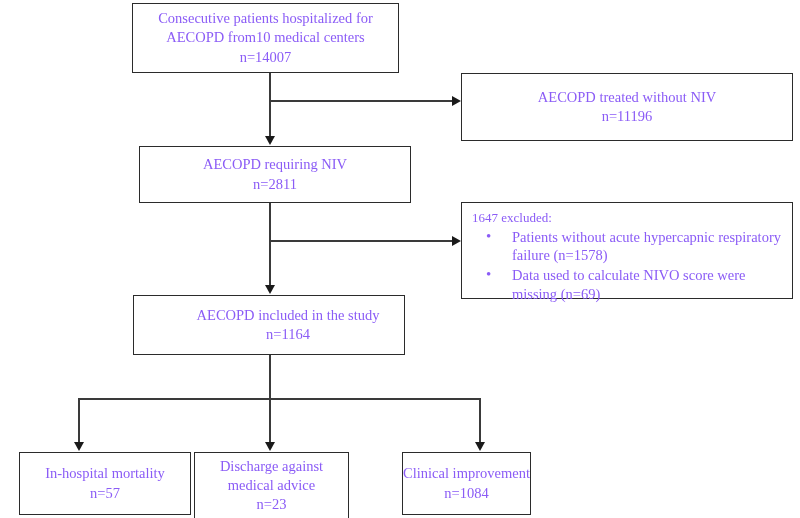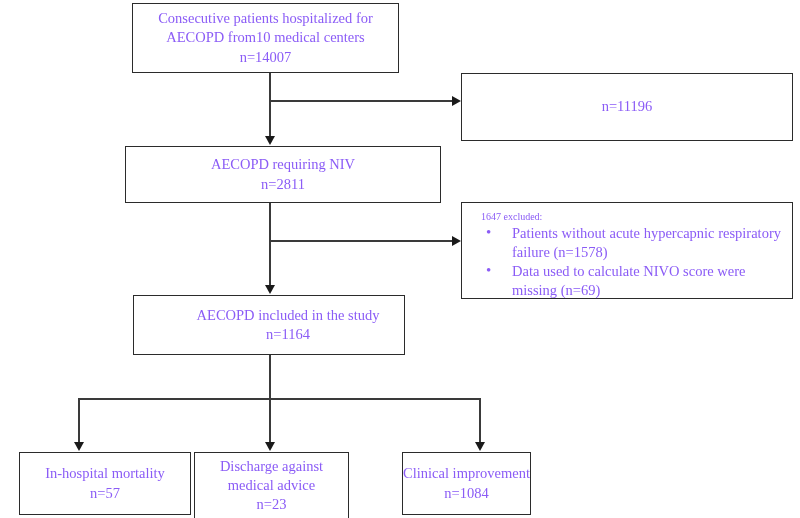--- a/index.html
+++ b/index.html
@@ -32,34 +32,34 @@
     padding: 2px 6px;
     z-index: 3;
   }
   .node .line {
     display: block;
     white-space: nowrap;
   }
   
   #node-source      { left: 132px; top: 3px;   width: 267px; height: 70px; }
   #node-no-niv      { left: 461px; top: 73px;  width: 332px; height: 68px; }
-  #node-requiring   { left: 125px; top: 146px; width: 316px; height: 57px; }
+  #node-requiring   { left: 139px; top: 146px; width: 272px; height: 57px; }
   #node-excluded    { left: 461px; top: 202px; width: 332px; height: 97px;
                       align-items: flex-start; justify-content: flex-start;
                       text-align: left; padding: 7px 8px 5px 10px; }
   #node-included    { left: 133px; top: 295px; width: 272px; height: 60px; padding-left: 44px; }
   #node-mortality   { left: 19px;   top: 452px; width: 172px; height: 63px; }
   #node-discharge   { left: 194px; top: 452px; width: 155px; height: 67px; }
   #node-improvement { left: 402px; top: 452px; width: 129px; height: 63px; }
 
   
   .excl-head {
-    font-size: 10px;
+    font-size: 13px;
     line-height: 1.3;
-    margin: 0 0 1px 9px;
+    margin: 0 0 1px 0;
   }
   .excl-list {
     margin: 0;
     padding: 0;
     list-style: none;
     width: 100%;
   }
   .excl-item {
     position: relative;
     font-size: 14.5px;
@@ -133,20 +133,21 @@
   <div class="conn vline" style="left:479px; top:398px; height:45px;"></div>
   <div class="arrow-down" style="left:475px; top:442px;"></div>
 
   <div class="node" id="node-source">
     <span class="line">Consecutive patients hospitalized for</span>
     <span class="line">AECOPD from10 medical centers</span>
     <span class="line">n=14007</span>
   </div>
 
   <div class="node" id="node-no-niv">
+    <span class="line">AECOPD treated without NIV</span>
     <span class="line">n=11196</span>
   </div>
 
   <div class="node" id="node-requiring">
     <span class="line">AECOPD requiring NIV</span>
     <span class="line">n=2811</span>
   </div>
 
   <div class="node" id="node-excluded">
     <div class="excl-head">1647 excluded:</div>

